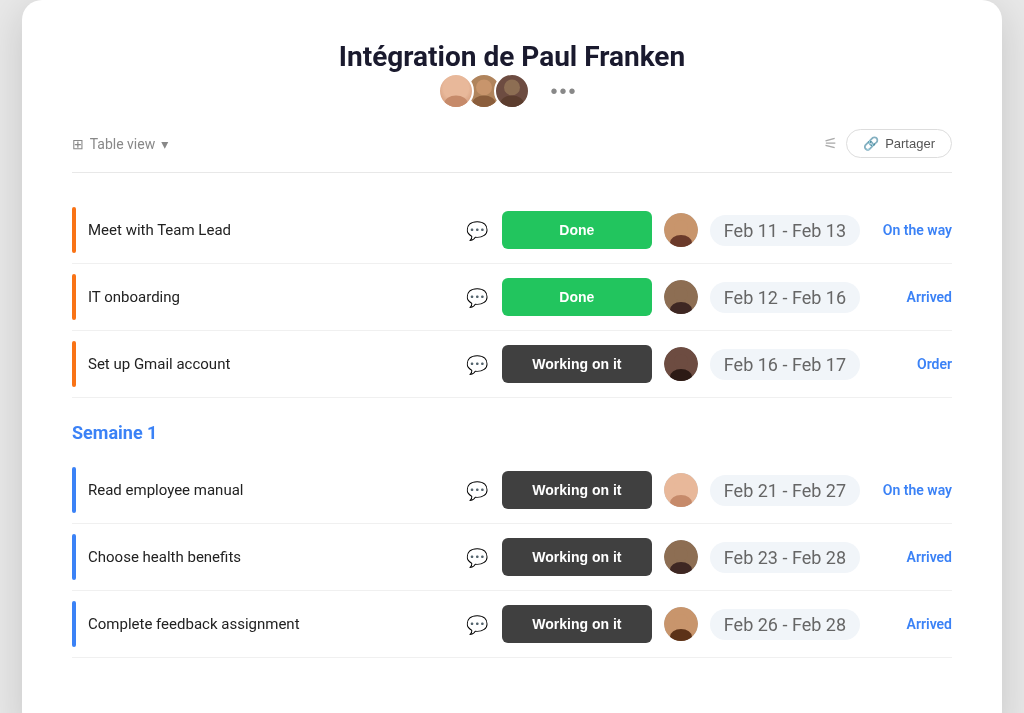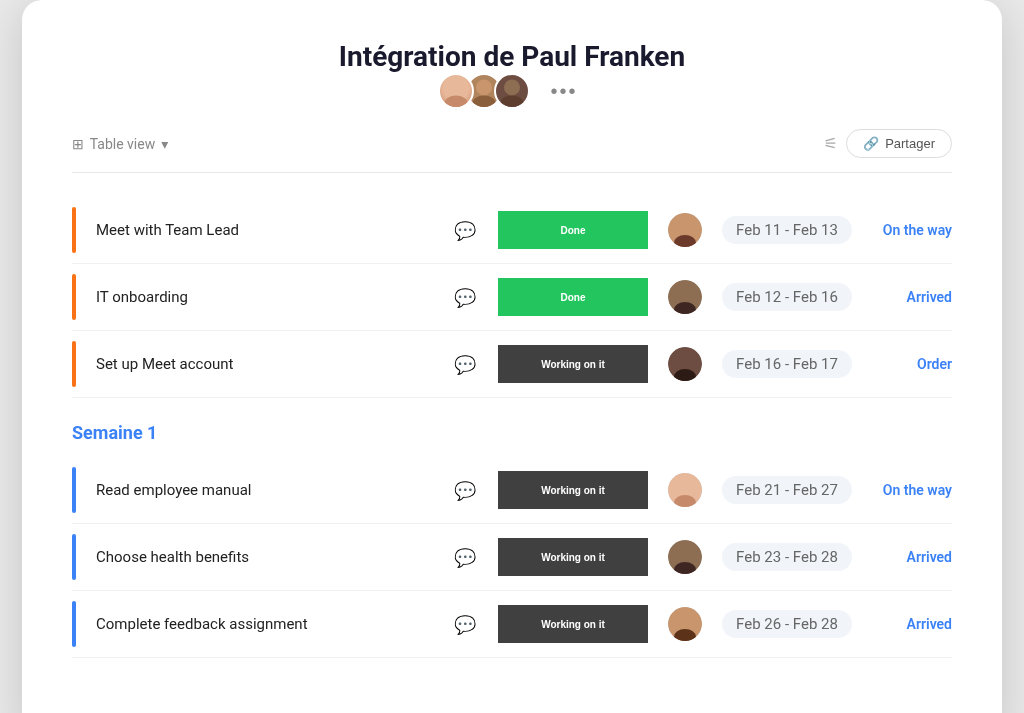--- a/index.html
+++ b/index.html
@@ -101,21 +101,21 @@
       font-weight: 700;
       margin-bottom: 14px;
     }
     .section-title.orange { color: #f97316; }
     .section-title.blue { color: #3b82f6; }
     .table-row {
       display: flex;
       align-items: center;
       border-bottom: 1px solid #f0f0f0;
       padding: 10px 0;
-      gap: 20px;
+      gap: 12px;
     }
     .row-indicator {
       width: 4px;
       height: 46px;
       border-radius: 2px;
       flex-shrink: 0;
     }
     .row-indicator.orange { background: #f97316; }
     .row-indicator.blue { background: #3b82f6; }
     .task-name {
@@ -128,23 +128,23 @@
       color: #bbb;
       font-size: 18px;
       cursor: pointer;
       width: 24px;
       text-align: center;
     }
     .comment-icon.active { color: #3b82f6; }
     .status-btn {
       width: 150px;
       height: 38px;
-      border-radius: 0;
+      border-radius: 6px;
       border: none;
-      font-size: 10px;
+      font-size: 14px;
       font-weight: 600;
       color: #fff;
       cursor: pointer;
       text-align: center;
       display: flex;
       align-items: center;
       justify-content: center;
     }
     .status-done { background: #22c55e; }
     .status-working { background: #404040; }
@@ -157,21 +157,21 @@
       flex-shrink: 0;
     }
     .person-avatar svg, .person-avatar .face {
       width: 100%;
       height: 100%;
     }
     .date-badge {
       background: #f1f5f9;
       border-radius: 20px;
       padding: 5px 14px;
-      font-size: 15px;
+      font-size: 18px;
       color: #666;
       white-space: nowrap;
       min-width: 130px;
       text-align: center;
     }
     .status-link {
       font-size: 14px;
       font-weight: 600;
       min-width: 80px;
       text-align: right;
@@ -251,21 +251,21 @@
           <div class="person-avatar"><svg viewBox="0 0 34 34" xmlns="http://www.w3.org/2000/svg">
       <circle cx="17" cy="17" r="17" fill="#8d6e53"></circle>
       <circle cx="17" cy="14" r="7" fill="#8d6e53"></circle>
       <ellipse cx="17" cy="30" rx="11" ry="8" fill="#3e2723"></ellipse>
     </svg></div>
           <div class="date-badge">Feb 12 - Feb 16</div>
           <a class="status-link link-blue">Arrived</a>
         </div>
         <div class="table-row">
           <div class="row-indicator orange"></div>
-          <div class="task-name">Set up Meet account</div>
+          <div class="task-name">Set up Gmail account</div>
           <div class="comment-icon">💬</div>
           <button class="status-btn status-working">Working on it</button>
           <div class="person-avatar"><svg viewBox="0 0 34 34" xmlns="http://www.w3.org/2000/svg">
       <circle cx="17" cy="17" r="17" fill="#6d4c41"></circle>
       <circle cx="17" cy="14" r="7" fill="#6d4c41"></circle>
       <ellipse cx="17" cy="30" rx="11" ry="8" fill="#2c1a15"></ellipse>
     </svg></div>
           <div class="date-badge">Feb 16 - Feb 17</div>
           <a class="status-link link-blue">Order</a>
         </div>

